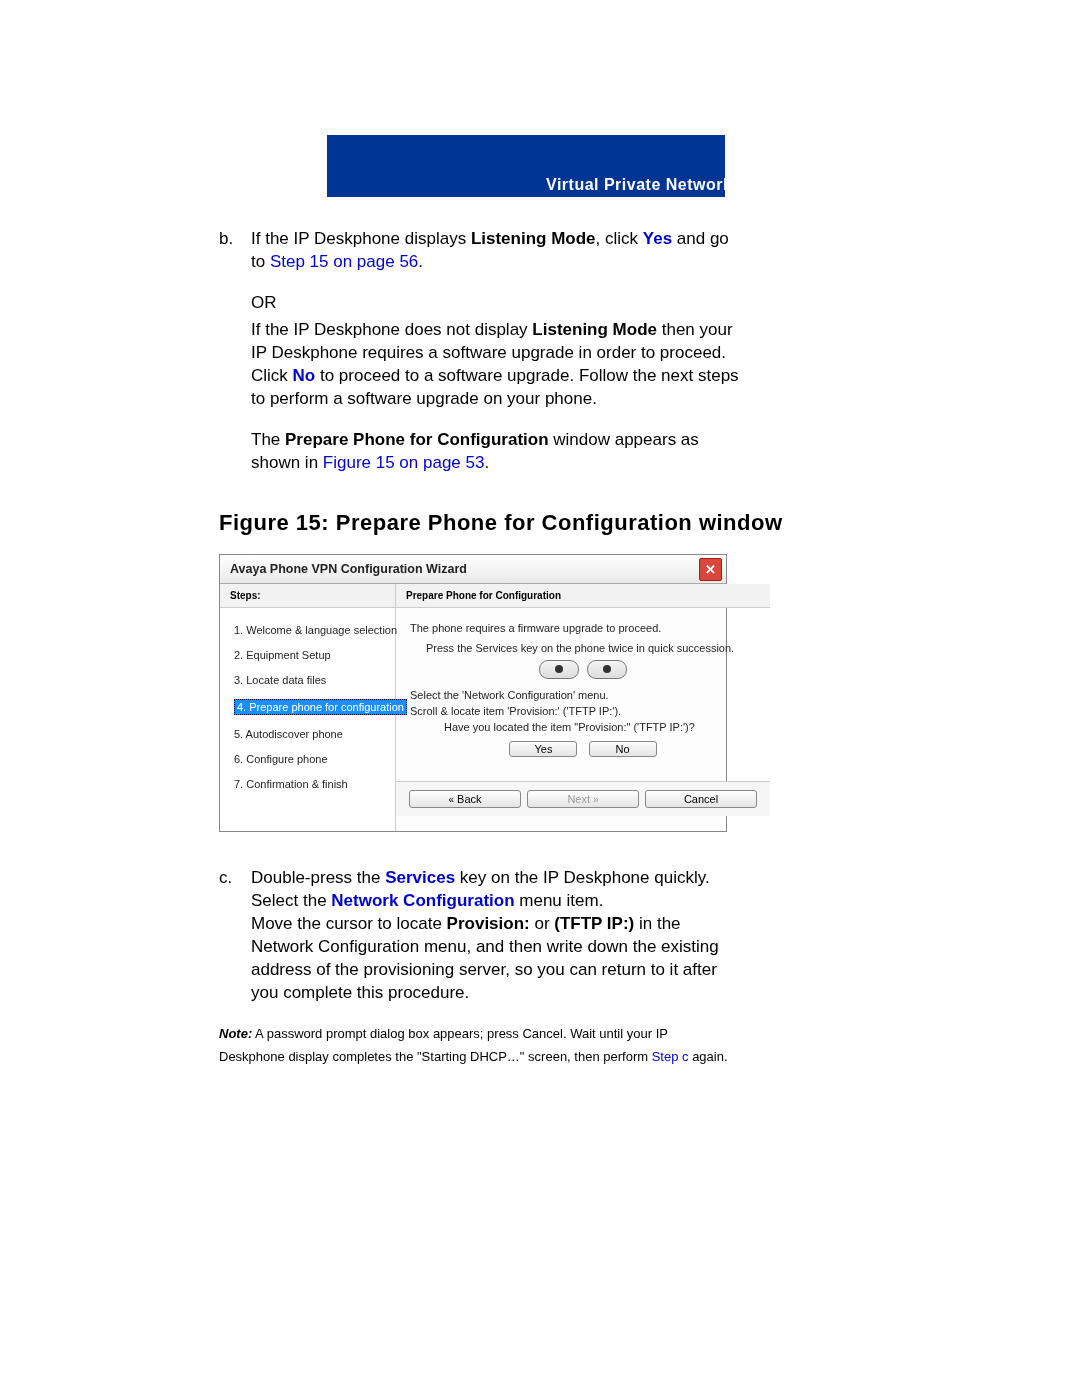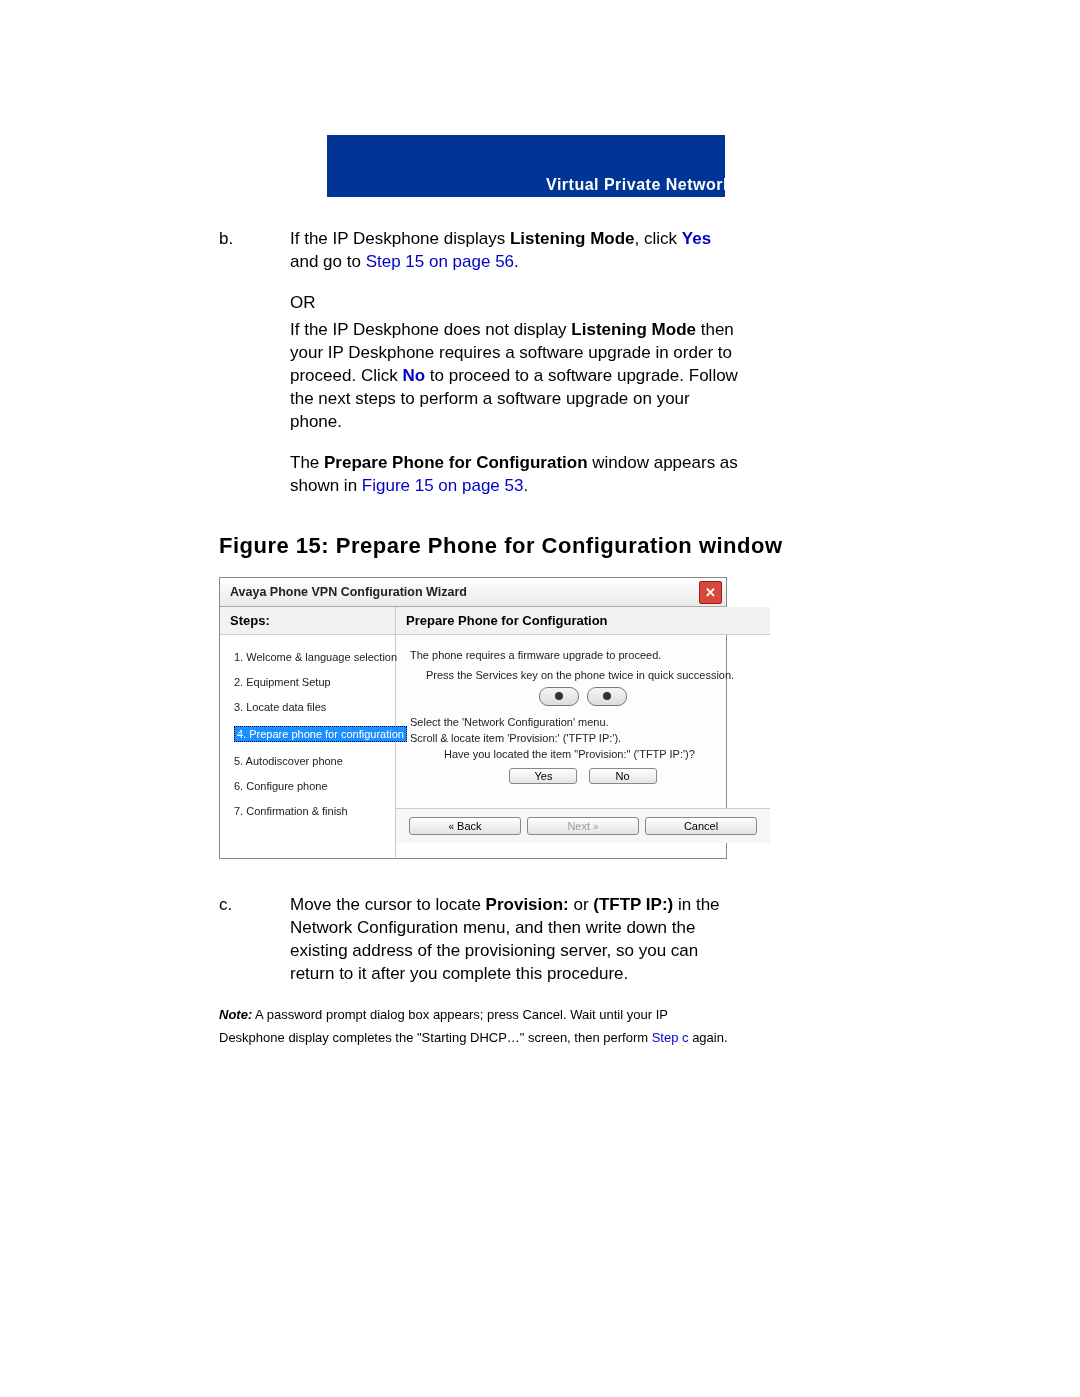--- a/index.html
+++ b/index.html
@@ -44,21 +44,20 @@
   .list-item {
     display: flex;
     margin-bottom: 18px;
   }
   .list-marker {
     width: 32px;
     flex-shrink: 0;
   }
   .list-content {
     flex: 1;
-    margin-left: 39px;
   }
   .bold { font-weight: bold; }
   .link { color: #0000cc; }
   .para { margin-bottom: 18px; }
   .figure-caption {
     font-size: 22px;
     font-weight: bold;
     letter-spacing: 0.5px;
     margin-left: 219px;
     margin-top: 16px;
@@ -101,21 +100,21 @@
   }
   .steps-col {
     width: 175px;
     background: #fff;
     border-right: 1px solid #ccc;
     font-size: 11px;
     color: #222;
   }
   .steps-header, .main-header {
     font-weight: bold;
-    font-size: 13px;
+    font-size: 10px;
     padding: 6px 10px;
     background: #f2f2f2;
     border-bottom: 1px solid #ccc;
     color: #000;
   }
   .main-header {
     border-left: none;
   }
   .steps-list {
     padding: 14px 10px 30px 12px;
@@ -315,20 +314,23 @@
         </div>
       </div>
     </div>
   </div>
 
   <div class="after-figure">
     <div class="list-item">
       <div class="list-marker">c.</div>
       <div class="list-content">
         <div>
+          <span>Double-press the </span><span class="bold link">Services</span><span> key on the IP Deskphone quickly. Select the </span><span class="bold link">Network Configuration</span><span> menu item.</span>
+        </div>
+        <div>
           <span>Move the cursor to locate </span><span class="bold">Provision:</span><span> or </span><span class="bold">(TFTP IP:)</span><span> in the Network Configuration menu, and then write down the existing address of the provisioning server, so you can return to it after you complete this procedure.</span>
         </div>
       </div>
     </div>
   </div>
 
   <div class="note-block">
     <span class="bold italic">Note:</span><span>  A password prompt dialog box appears; press Cancel. Wait until your IP Deskphone display completes the "Starting DHCP…" screen, then perform </span><span class="link">Step c</span><span> again.</span>
   </div>
 

